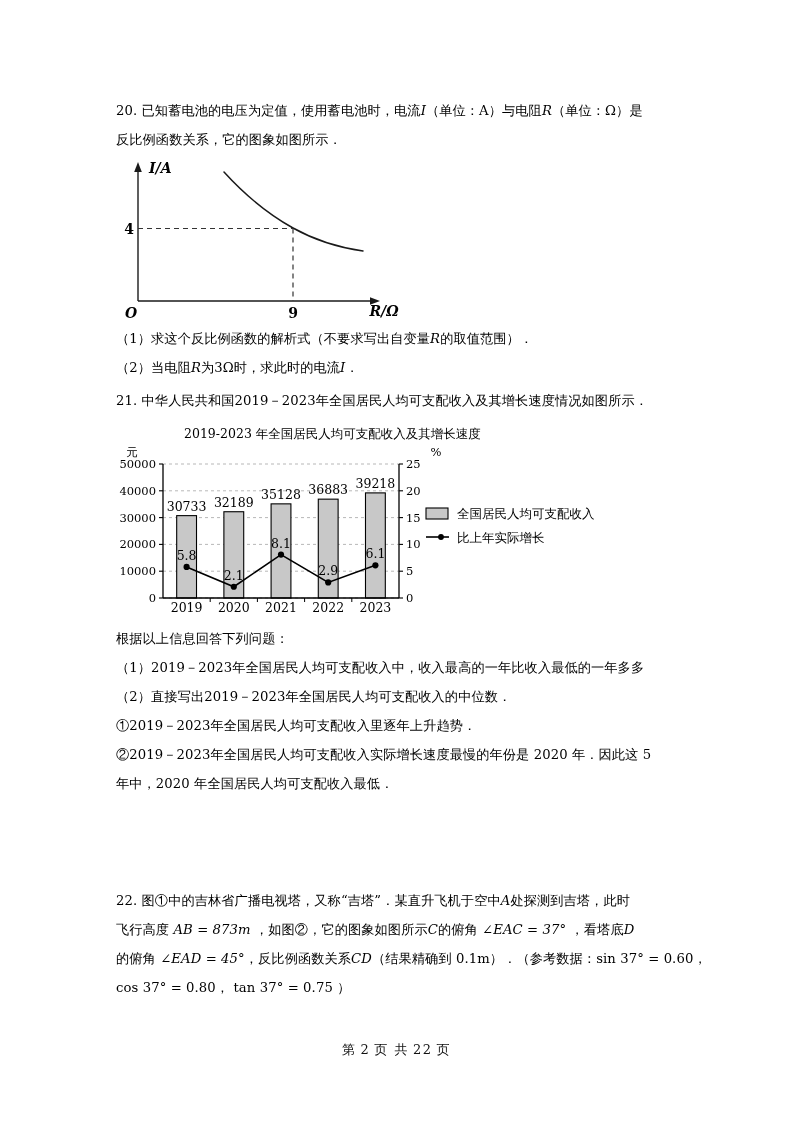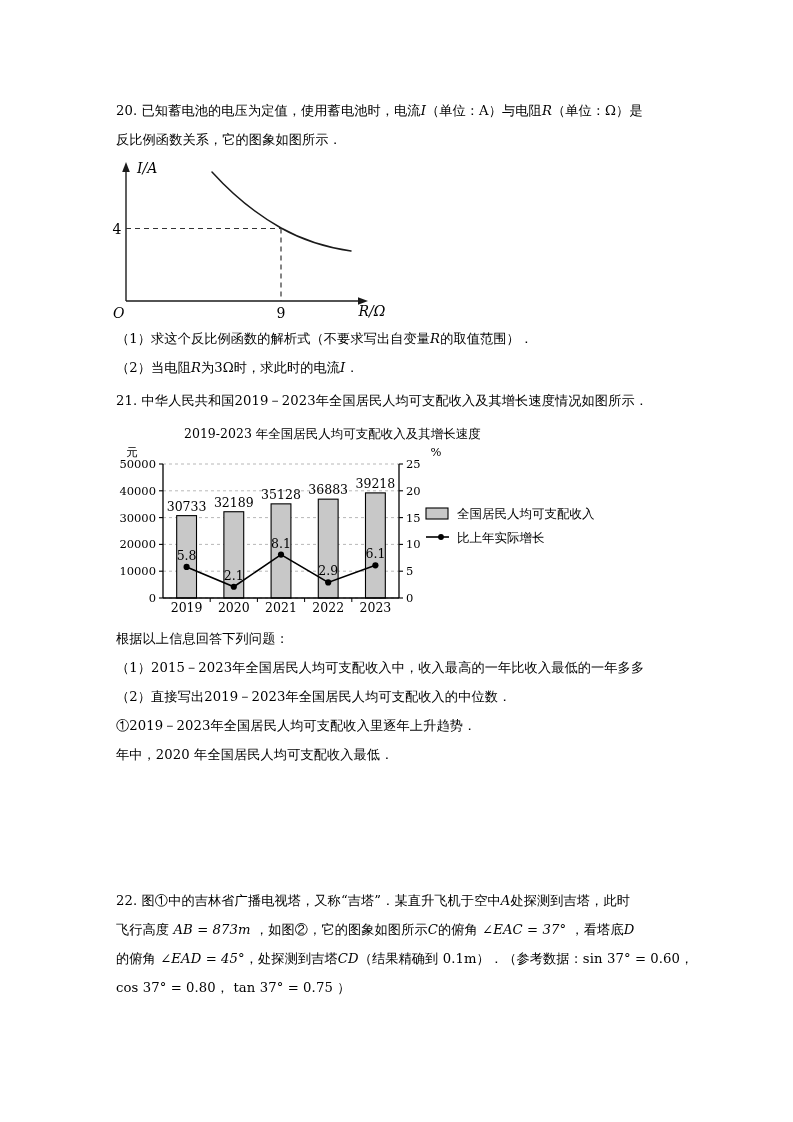--- a/index.html
+++ b/index.html
@@ -42,24 +42,25 @@
     display: inline-block;
     width: 46px;
     border-bottom: 1px solid #000;
     height: 13px;
     vertical-align: -2px;
   }
 
   
   .fig20 {
     position: absolute;
-    left: 104px;
+    left: 116px;
     top: 156px;
     width: 300px;
     height: 168px;
+    font-weight: bold;
   }
   .fig20 svg { display: block; }
 
   
   .fig21 {
     position: absolute;
     left: 116px;
     top: 424px;
     width: 562px;
     height: 196px;
@@ -109,35 +110,36 @@
     </div>
 
     <div class="blk-21">
       <div class="q-line">
         <span class="num">21.</span><span>&nbsp;</span><span>中华人民共和国2019－2023年全国居民人均可支配收入及其增长速度情况如图所示．</span>
       </div>
     </div>
 
     <div class="blk-21q">
       <div class="q-line">根据以上信息回答下列问题：</div>
-      <div class="q-line">（1）2015－2023年全国居民人均可支配收入中，收入最高的一年比收入最低的一年多多</div>
+      <div class="q-line">（1）2019－2023年全国居民人均可支配收入中，收入最高的一年比收入最低的一年多多</div>
       <div class="q-line">（2）直接写出2019－2023年全国居民人均可支配收入的中位数．</div>
       <div class="q-line">①2019－2023年全国居民人均可支配收入里逐年上升趋势．</div>
+      <div class="q-line">②2019－2023年全国居民人均可支配收入实际增长速度最慢的年份是 2020 年．因此这 5</div>
       <div class="q-line">年中，2020 年全国居民人均可支配收入最低．</div>
     </div>
 
     <div class="blk-22">
       <div class="q-line">
         <span class="num">22.</span><span>&nbsp;</span><span>图①中的吉林省广播电视塔，又称“吉塔”．某直升飞机于空中</span><span class="it">A</span><span>处探测到吉塔，此时</span>
       </div>
       <div class="q-line">
         <span>飞行高度</span><span class="it">&nbsp;</span><span class="it">AB = 873m</span><span>&nbsp;</span><span>，如图②，它的图象如图所示</span><span class="it">C</span><span>的俯角</span><span>&nbsp;</span><span class="it">∠EAC = 37°</span><span>&nbsp;</span><span>，看塔底</span><span class="it">D</span>
       </div>
       <div class="q-line">
-        <span>的俯角</span><span>&nbsp;</span><span class="it">∠EAD = 45°</span><span>，处探测到吉塔</span><span class="it">CD</span><span>（结果精确到 0.1m）．（参考数据：</span><span>sin 37° = 0.60</span><span>，</span>
+        <span>的俯角</span><span>&nbsp;</span><span class="it">∠EAD = 45°</span><span>，反比例函数关系</span><span class="it">CD</span><span>（结果精确到 0.1m）．（参考数据：</span><span>sin 37° = 0.60</span><span>，</span>
       </div>
       <div class="q-line">
         <span>cos 37° = 0.80</span><span>，</span><span>&nbsp;</span><span>tan 37° = 0.75</span><span>&nbsp;</span><span>）</span>
       </div>
     </div>
 
   </div>
 
   <div class="fig20">
     <svg width="300" height="168" viewBox="0 0 300 168">
@@ -257,14 +259,17 @@
       <g>
         <rect x="310" y="84" width="22" height="11" fill="#c8c8c8" stroke="#000" stroke-width="1.1"></rect>
         <text id="legend-1" x="341" y="94" font-family="DejaVu Sans, Liberation Sans, sans-serif" font-size="12.5" fill="#000">全国居民人均可支配收入</text>
         <line x1="310" y1="113" x2="333" y2="113" stroke="#000" stroke-width="1.6"></line>
         <circle cx="325" cy="113" r="2.9" fill="#000"></circle>
         <text id="legend-2" x="341" y="118" font-family="DejaVu Sans, Liberation Sans, sans-serif" font-size="12.5" fill="#000">比上年实际增长</text>
       </g>
     </svg>
   </div>
 
+  <div class="footer">
+    <span>第</span><span class="sep"></span><span>2</span><span class="sep"></span><span>页 共</span><span class="sep"></span><span>22</span><span class="sep"></span><span>页</span>
+  </div>
 
 </div>
 
 </body></html>

